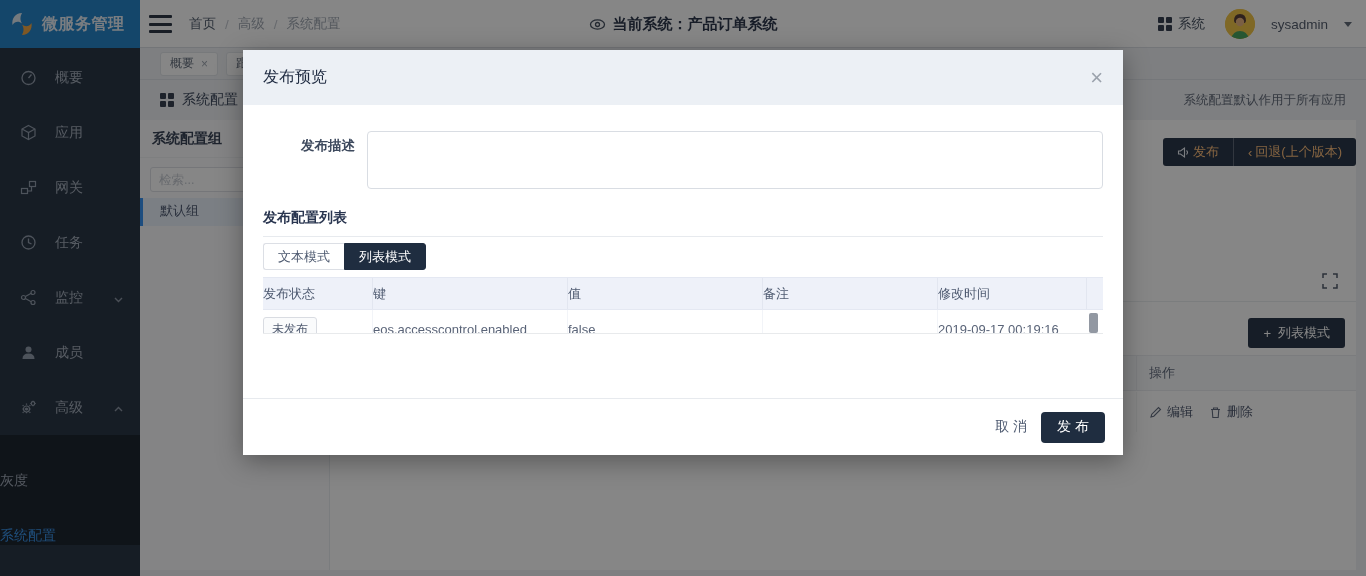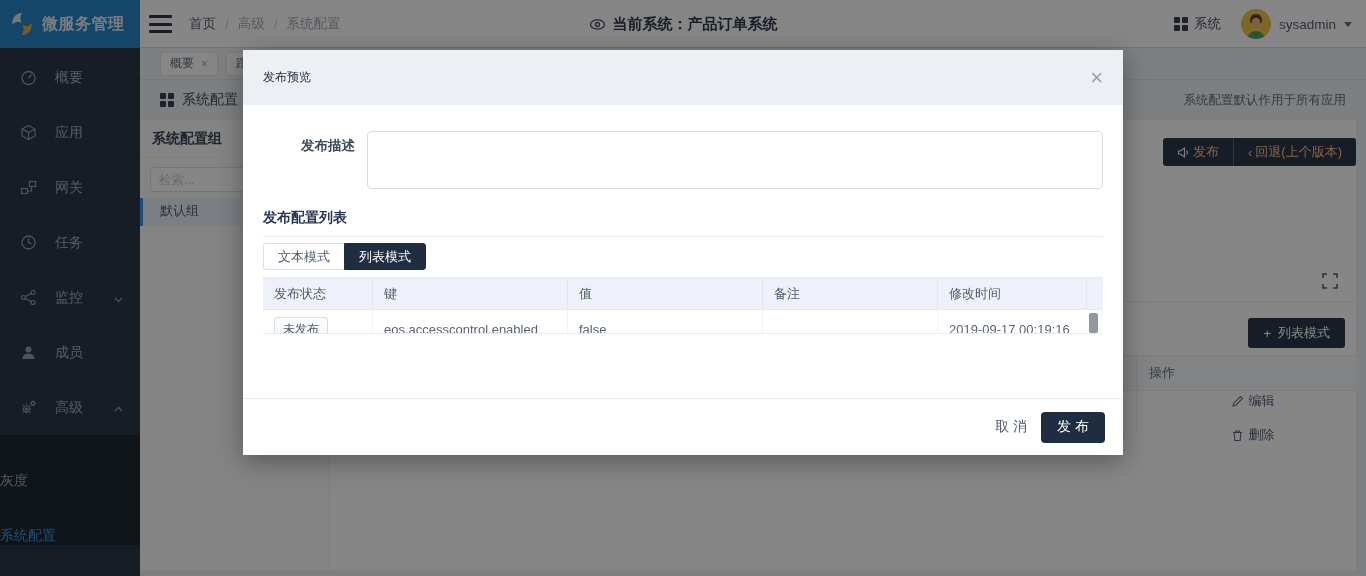--- a/index.html
+++ b/index.html
@@ -12,21 +12,21 @@
   .logo { position:absolute; left:0; top:0; width:140px; height:48px; background:#1a7ec6; display:flex; align-items:center; gap:7px; padding-left:9px; }
   .logo-title { color:#e7edf4; font-weight:bold; font-size:16px; letter-spacing:.5px; }
   .hamburger { position:absolute; left:149px; top:15px; width:23px; height:18px; display:flex; flex-direction:column; justify-content:space-between; cursor:pointer; }
   .hamburger i { display:block; height:3px; background:#222c3c; border-radius:1px; }
   .breadcrumb { position:absolute; left:189px; top:0; height:48px; display:flex; align-items:center; gap:9px; font-size:13.5px; color:#9aa2ad; }
   .bc-current { color:#4e5a6b; }
   .bc-sep { color:#c0c5cd; }
   .current-sys { position:absolute; left:0; right:0; top:0; height:48px; display:flex; align-items:center; justify-content:center; gap:7px; font-size:15px; font-weight:bold; color:#222d42; pointer-events:none; }
   .top-right { position:absolute; right:14px; top:0; height:48px; display:flex; align-items:center; gap:20px; }
   .sys-entry { display:flex; align-items:center; gap:6px; font-size:13.5px; color:#3c4757; cursor:pointer; }
-  .user-entry { display:flex; align-items:center; gap:8px; font-size:13.5px; color:#4c5667; cursor:pointer; }
+  .user-entry { display:flex; align-items:center; gap:16px; font-size:13.5px; color:#4c5667; cursor:pointer; }
   .avatar { width:30px; height:30px; border-radius:50%; overflow:hidden; background:#f0c23f; }
   .caret-down { width:0; height:0; border-left:4.5px solid transparent; border-right:4.5px solid transparent; border-top:5px solid #5b6573; }
   .grid-icon { display:grid; grid-template-columns:6px 6px; grid-template-rows:6px 6px; gap:2px; }
   .grid-icon i { background:#2c3748; border-radius:1px; }
 
   
   .sidebar { position:absolute; left:0; top:48px; width:140px; bottom:0; background:#1f2d3d; padding-top:2px; z-index:5; }
   .side-item { height:55px; display:flex; align-items:center; gap:18px; padding:0 16px 0 20px; color:#9fa9b7; font-size:14px; cursor:pointer; }
   .side-item .lbl { flex:1; }
   .side-icon { width:17px; height:17px; color:#8d98a8; flex-shrink:0; }
@@ -53,46 +53,46 @@
   .rightcol { flex:1; position:relative; }
   .bg-toolbar { position:absolute; top:18px; right:0; display:flex; }
   .tb-btn { background:#1f2d40; color:#fdba74; height:28px; display:flex; align-items:center; gap:3px; font-size:13px; padding:0 14px; cursor:pointer; border:none; font-family:inherit; }
   .tb-btn.first { border-radius:3px 0 0 3px; }
   .tb-btn.second { border-radius:0 3px 3px 0; border-left:1px solid rgba(255,255,255,.25); }
   .fs-icon { position:absolute; top:153px; right:18px; width:16px; height:16px; color:#4a5565; cursor:pointer; }
   .hr2 { position:absolute; top:181px; left:0; right:0; border-top:1px solid #e9ecef; }
   .add-btn { position:absolute; top:198px; right:11px; height:30px; background:#1f2d40; color:#fff; font-size:13px; display:flex; align-items:center; gap:7px; padding:0 15px; border-radius:3px; border:none; cursor:pointer; font-family:inherit; }
   .bg-thead { position:absolute; top:235px; left:0; right:0; height:36px; background:#f7f8fa; border-top:1px solid #e8ebef; border-bottom:1px solid #e8ebef; }
   .op-col { position:absolute; right:0; top:0; bottom:0; width:220px; border-left:1px solid #e8ebef; display:flex; align-items:center; padding-left:12px; font-size:13px; color:#5b6578; }
-  .bg-row { position:absolute; top:272px; right:0; width:220px; height:40px; display:flex; align-items:center; gap:16px; padding-left:12px; font-size:13px; color:#49536a; border-left:1px solid #f0f2f5;flex-direction:column; }
+  .bg-row { position:absolute; top:272px; right:0; width:220px; height:40px; display:flex; align-items:center; gap:16px; padding-left:12px; font-size:13px; color:#49536a; border-left:1px solid #f0f2f5; }
   .row-link { display:flex; align-items:center; gap:5px; cursor:pointer; }
   .mini-icon { width:13px; height:13px; color:#5b6578; }
 
   
   .overlay { position:absolute; inset:0; background:rgba(13,13,13,.5); z-index:40; }
   .modal { position:absolute; left:243px; top:50px; width:880px; height:405px; background:#fff; z-index:50; box-shadow:0 6px 24px rgba(0,0,0,.35); }
   .m-head { height:55px; background:#ecf0f5; display:flex; align-items:center; justify-content:space-between; padding:0 20px; }
-  .m-title { font-size:12px; color:#1e2a40; font-weight:500; }
+  .m-title { font-size:16px; color:#1e2a40; font-weight:500; }
   .m-close { font-size:22px; color:#9ba2ac; line-height:1; cursor:pointer; background:none; border:none; font-family:inherit; }
   .m-body { padding:26px 20px 0; }
   .frow { display:flex; }
   .frow + .frow { margin-top:15px; }
   .flabel { width:92px; text-align:right; margin-right:12px; line-height:30px; font-size:13.5px; color:#3e4a5e; font-weight:bold; flex-shrink:0; }
   .req { color:#ed4014; margin-right:3px; font-weight:normal; }
   .name-input { width:306px; height:30px; border:2px solid #3cbf6e; border-radius:5px; padding:0 9px; font-size:14px; color:#4b5568; outline:none; font-family:inherit; }
   .desc-area { flex:1; height:58px; border:1px solid #d9dde3; border-radius:4px; padding:6px 9px; font-size:13px; color:#4b5568; resize:none; outline:none; font-family:inherit; }
   .sect-title { margin-top:20px; font-size:14px; font-weight:bold; color:#2a3650; }
   .sect-hr { margin-top:9px; border-top:1px solid #e7eaee; }
   .m-tabs { margin-top:6px; display:flex; }
   .m-tab { height:27px; display:flex; align-items:center; padding:0 14px; font-size:13px; border:1px solid #dcdfe5; background:#fff; color:#4e5a70; cursor:pointer; font-family:inherit; }
   .m-tab.first { border-radius:3px 0 0 3px; border-right:none; }
   .m-tab.active { background:#1f2d40; border-color:#1f2d40; color:#fff; border-radius:0 3px 3px 0; }
   .m-table { margin-top:7px; position:relative; height:57px; overflow:hidden; border-bottom:1px solid #e8eaec; }
   .t-head { display:flex; height:33px; background:#eef1f9; border-top:1px solid #e4e8f2; border-bottom:1px solid #e4e8f2; }
-  .t-cell { display:flex; align-items:center; padding-left:11px; font-size:13px; flex-shrink:0; }
+  .t-cell { display:flex; align-items:center; font-size:13px; flex-shrink:0; }
   .t-head .t-cell { color:#4e5a70; border-right:1px solid #e2e6f0; }
   .t-head .t-cell:last-child { border-right:none; }
   .c1{width:110px;} .c2{width:195px;} .c3{width:195px;} .c4{width:175px;} .c5{flex:1;}
   .gutter { position:absolute; right:16px; top:1px; height:31px; border-left:1px solid #e2e6f0; }
   .t-row { display:flex; height:38px; align-items:center; background:#fff; }
   .t-row .t-cell { color:#5a6478; border-right:1px solid #f2f4f8; height:100%; }
   .t-row .t-cell:last-child { border-right:none; }
   .tag { border:1px solid #d9dce2; background:#fafbfc; border-radius:3px; padding:3px 8px; font-size:12px; color:#525d72; }
   .thumb { position:absolute; right:5px; top:36px; width:9px; height:20px; background:#9298a2; border-radius:2px; cursor:pointer; }
   .m-foot { position:absolute; left:0; right:0; bottom:0; height:57px; border-top:1px solid #e7eaee; display:flex; align-items:center; justify-content:flex-end; gap:14px; padding-right:18px; }

